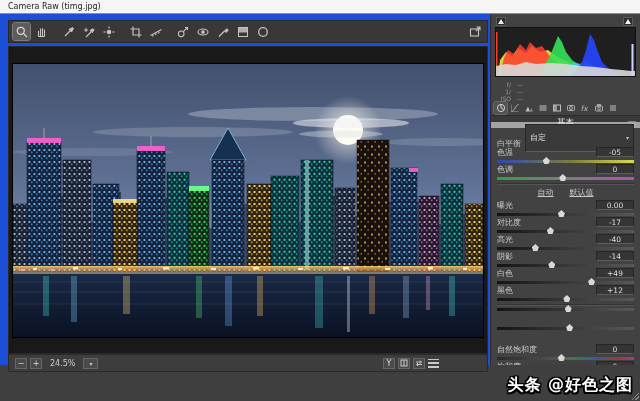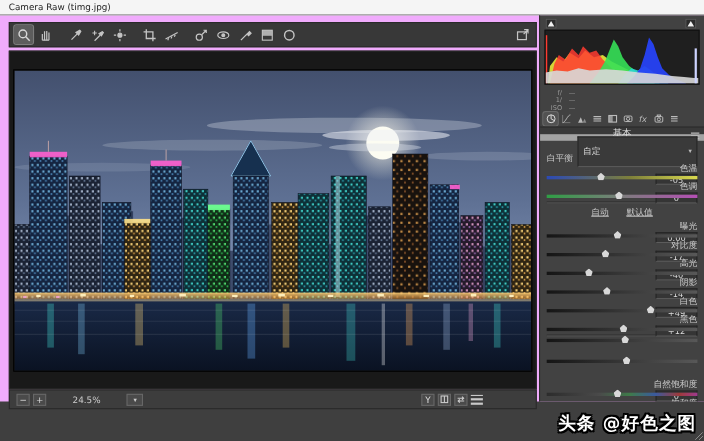--- a/index.html
+++ b/index.html
@@ -1,36 +1,36 @@
 <!DOCTYPE html>
 <html><head>
 <meta charset="utf-8">
 <style>
   html,body{margin:0;padding:0;background:#222;}
-  .app{position:relative;width:640px;height:401px;background:#f0abfc;font-family:"DejaVu Sans",sans-serif;overflow:hidden;}
+  .app{position:relative;width:640px;height:401px;background:#1d4ed8;font-family:"DejaVu Sans",sans-serif;overflow:hidden;}
 
   
   .titlebar{position:absolute;left:0;top:0;width:640px;height:14px;background:#f5f5f5;border-bottom:1px solid #8f8f8f;box-sizing:border-box;color:#1c1c1c;font-size:8px;line-height:13px;padding-left:8px;}
 
   
   .toolbar{position:absolute;left:8px;top:20px;width:480px;height:23px;background:#383838;border:1px solid #2a2a2a;box-sizing:border-box;display:flex;align-items:center;padding:0 4px;gap:3px;}
   .tool{width:17px;height:17px;display:flex;align-items:center;justify-content:center;border-radius:2px;flex:0 0 auto;}
   .tool.sel{background:#5d5d5d;outline:1px solid #7d7d7d;}
   .tool.gap{margin-left:7px;}
   .tool.push-right{margin-left:auto;}
   .tool svg{display:block;}
 
   
   .preview{position:absolute;left:8px;top:46px;width:480px;height:308px;background:#191919;border:1px solid #2a2a2a;box-sizing:border-box;}
   .photo{position:absolute;left:4px;top:17px;width:470px;height:273px;outline:1px solid #000;}
 
   
   .bottombar{position:absolute;left:8px;top:354px;width:480px;height:18px;background:#3d3d3d;border:1px solid #2a2a2a;box-sizing:border-box;display:flex;align-items:center;padding:0 6px;gap:3px;z-index:3;}
   .sqbtn{width:12px;height:11px;background:#4a4a4a;border:1px solid #676767;box-sizing:border-box;color:#ddd;font-size:8px;line-height:9px;text-align:center;flex:0 0 auto;}
-  .zoomtext{color:#ccc;font-size:8px;margin:0 21px;}
+  .zoomtext{color:#ccc;font-size:8px;margin:0 5px;}
   .chev{width:15px;height:11px;background:#4a4a4a;border:1px solid #676767;box-sizing:border-box;color:#ccc;font-size:6px;line-height:10px;text-align:center;}
   .compare{margin-left:auto;display:flex;gap:3px;align-items:center;margin-right:42px;}
   .menu-lines{width:11px;height:9px;display:flex;flex-direction:column;justify-content:space-between;}
   .menu-lines span{display:block;height:1.6px;background:#c8c8c8;}
 
   
   .panel{position:absolute;left:490px;top:14px;width:150px;height:351px;background:#424242;border-left:1px solid #2d2d2d;box-sizing:border-box;}
   .clipbtn{position:absolute;top:3px;width:10px;height:9px;background:#2b2b2b;border:1px solid #5a5a5a;box-sizing:border-box;display:flex;align-items:flex-end;justify-content:center;}
   .clipbtn .tri{width:0;height:0;border-left:3px solid transparent;border-right:3px solid transparent;border-bottom:5px solid #f0f0f0;margin-bottom:1px;}
   .clip-left{left:5px;} .clip-right{right:7px;}
@@ -47,21 +47,21 @@
   .pcontent{position:absolute;left:6px;right:6px;top:117px;}
   .wbrow{display:flex;align-items:center;height:13px;margin-bottom:3px;}
   .wblabel{color:#c9c9c9;font-size:8px;flex:0 0 auto;margin-top:12px;}
   .wbselect{flex:1;margin-left:4px;height:28px;background:#3a3a3a;border:1px solid #272727;border-bottom-color:#5c5c5c;box-sizing:border-box;color:#ddd;font-size:8px;display:flex;align-items:center;justify-content:space-between;padding:0 4px;}
   .wbselect .arrow{color:#bbb;font-size:6px;}
   .divider{height:1px;background:#333;border-bottom:1px solid #555;margin:2px 0 2px 0;}
   .links{display:flex;justify-content:center;gap:16px;height:11px;align-items:center;margin:1px 0 2px 0;}
   .links span{color:#c8c8c8;font-size:8px;text-decoration:underline;}
 
   .srow{height:17px;position:relative;}
-  .sl-top{display:flex;justify-content:space-between;align-items:flex-end;height:11px;flex-direction:column;}
+  .sl-top{display:flex;justify-content:space-between;align-items:flex-start;height:11px;}
   .sl-label{color:#c9c9c9;font-size:8px;}
   .sl-val{width:38px;height:10px;background:#353535;border:1px solid #262626;border-bottom-color:#5c5c5c;box-sizing:border-box;color:#ddd;font-size:7.5px;line-height:9px;text-align:center;}
   .sl-track{position:relative;height:3px;margin-top:2px;background:linear-gradient(90deg,#151515,#585858);}
   .sl-track.temp{background:linear-gradient(90deg,#2b49b5,#7d7f3a 55%,#d9d94e);}
   .sl-track.tint{background:linear-gradient(90deg,#2f9e45,#7d7d7d 50%,#b44fb4);}
   .sl-track.vib{background:linear-gradient(90deg,#2c2c2c,#4a4a4a 35%,#3f7a4a 55%,#3a5a9e 72%,#9e3a3a 88%,#9e3a8e 100%);}
   .sl-thumb{position:absolute;top:-3px;width:7px;height:7px;margin-left:-3.5px;background:#d8d8d8;clip-path:polygon(50% 0,100% 45%,80% 100%,20% 100%,0 45%);}
 
   
   .footer{position:absolute;left:0;top:365px;width:640px;height:36px;background:#3f3f3f;z-index:1;}

